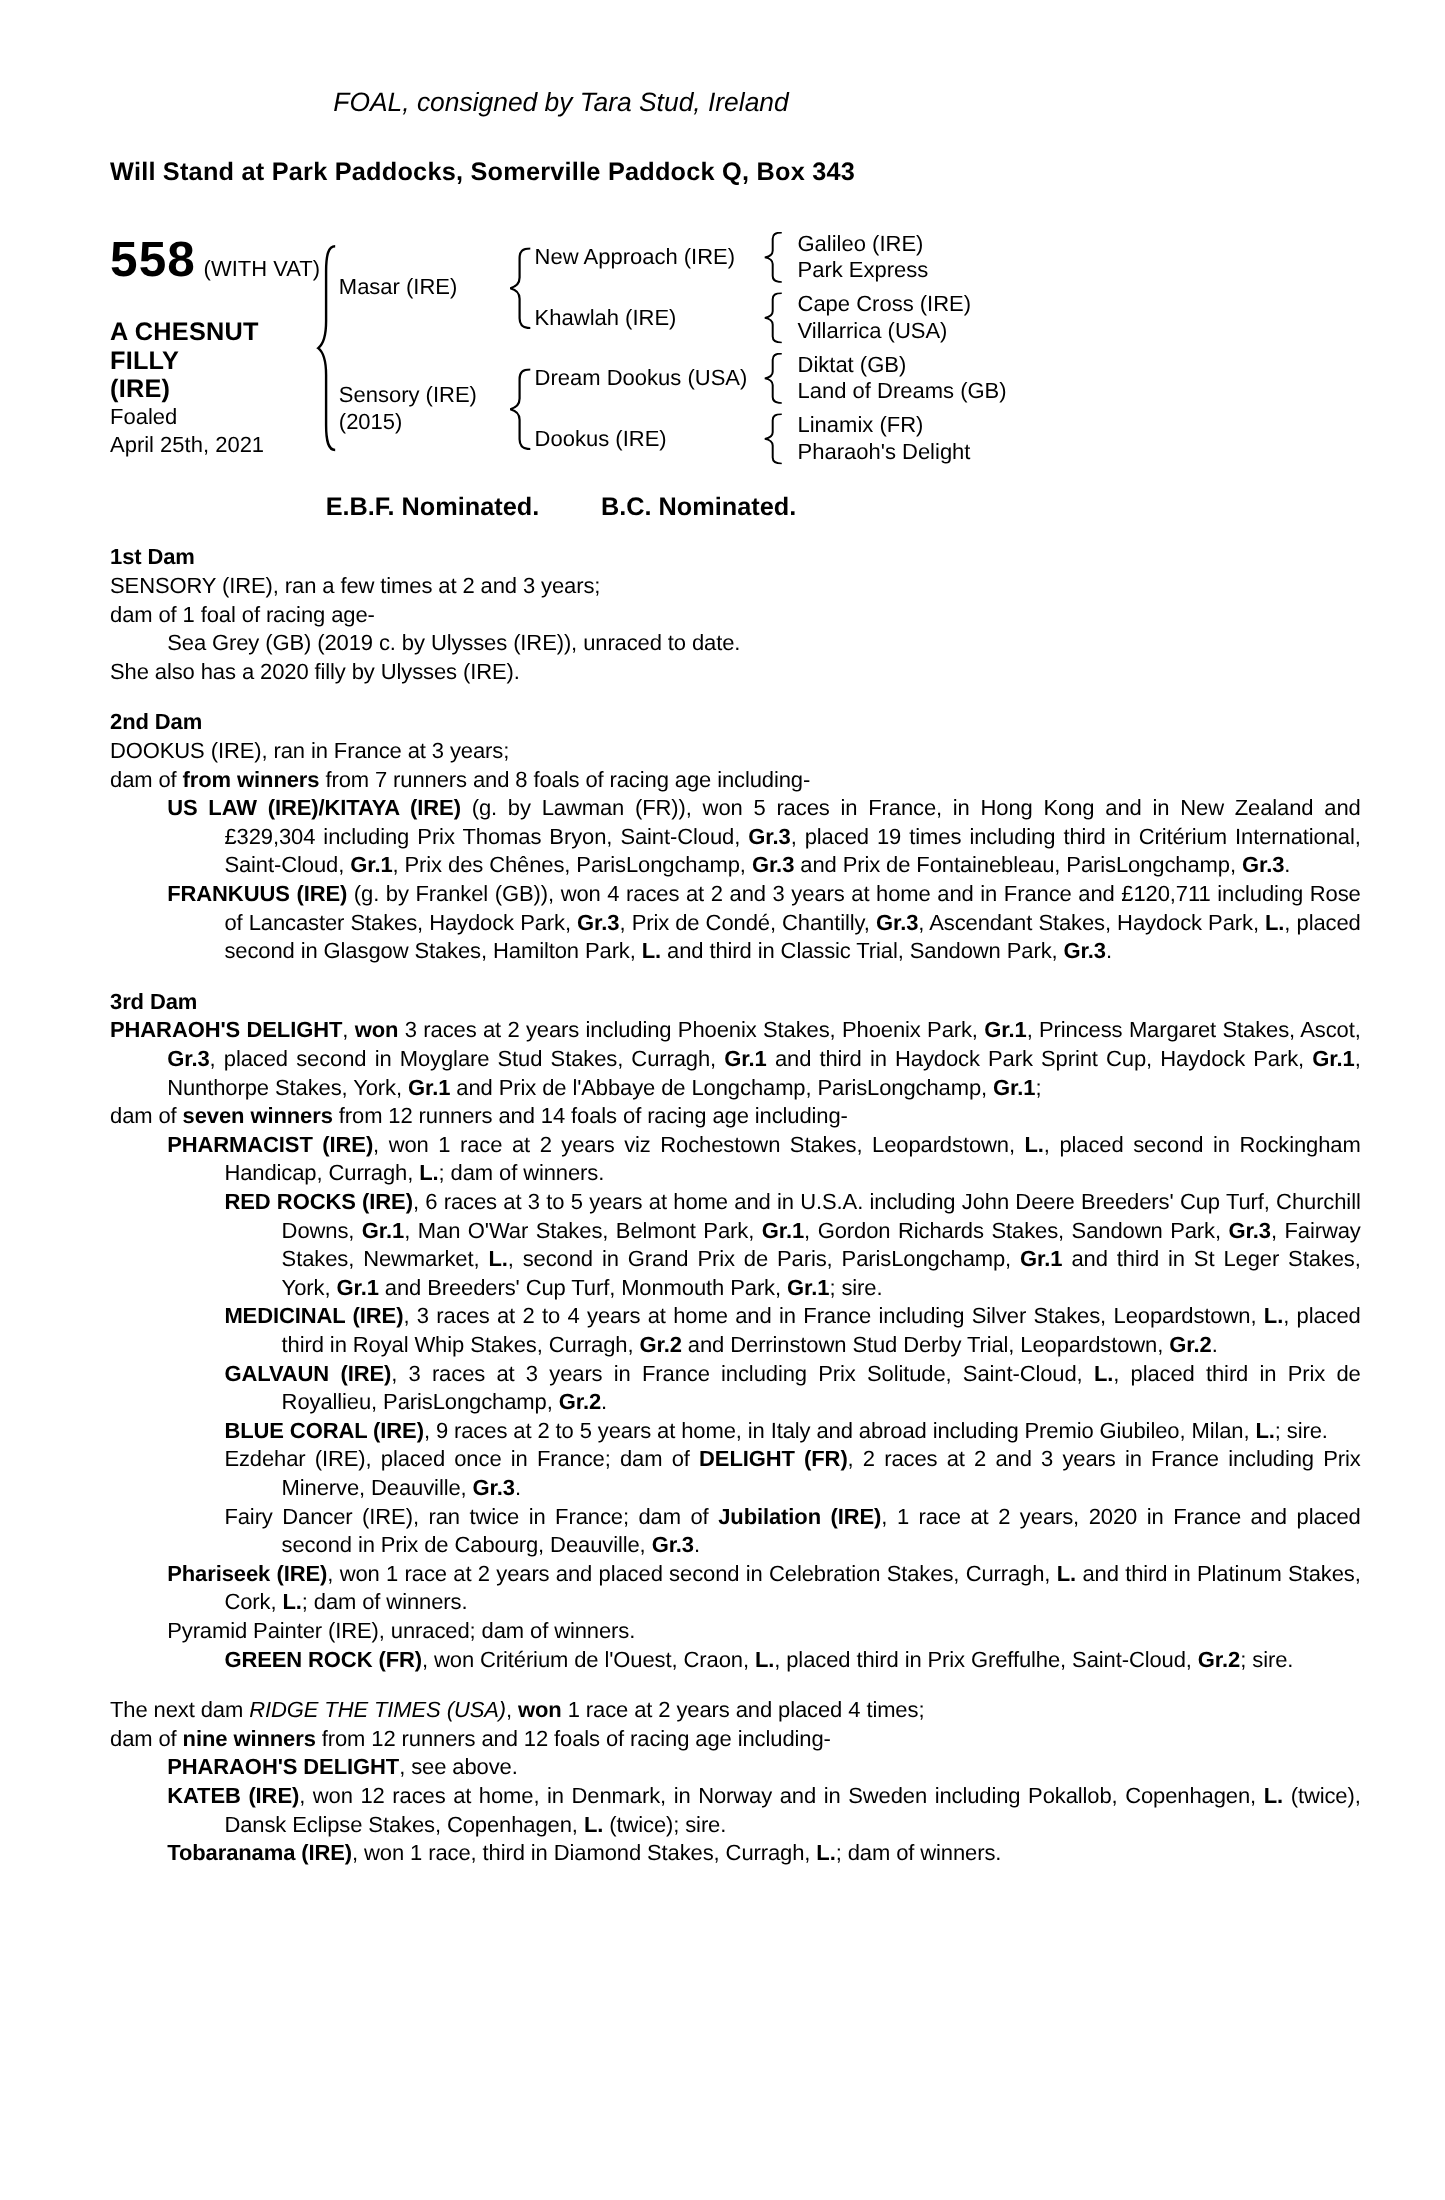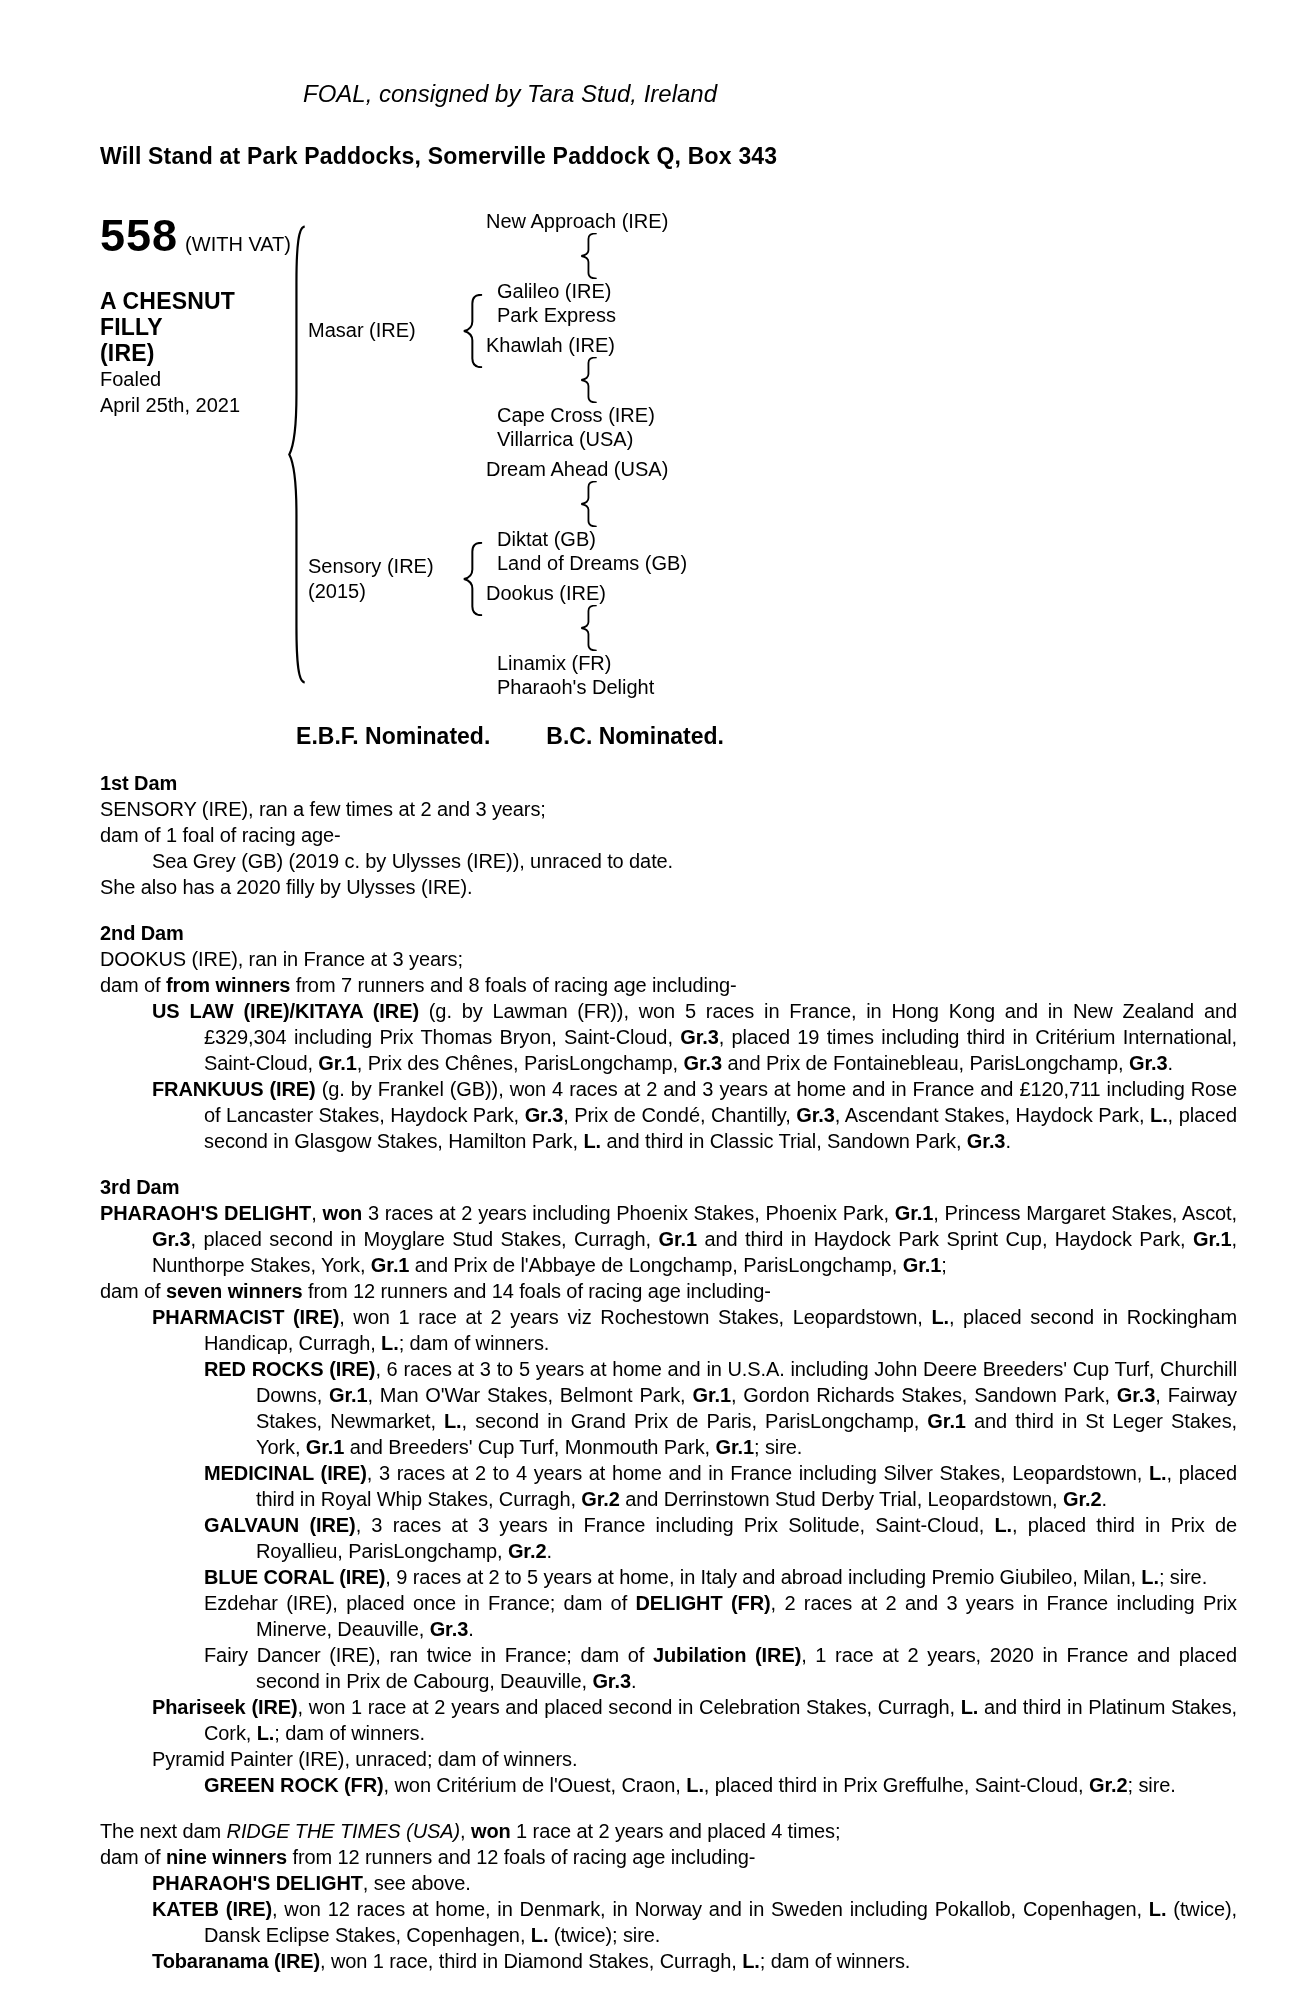--- a/index.html
+++ b/index.html
@@ -23,21 +23,21 @@
   .brace{flex:none;display:block;}
   .b1{width:22px;align-self:stretch;margin:12px 0;}
   .b2{width:26px;height:74px;align-self:center;}
   .b3{width:22px;height:46px;align-self:center;}
 
   .gen1-stack{display:flex;flex-direction:column;gap:7px;}
   .gen1-unit{display:flex;}
   .gen1-name{width:152px;flex:none;display:flex;flex-direction:column;justify-content:center;
              font-size:20px;line-height:25px;}
   .gen2-stack{display:flex;flex-direction:column;gap:7px;}
-  .gen2-unit{display:flex;flex-direction:column;}
+  .gen2-unit{display:flex;}
   .gen2-name{width:206px;flex:none;display:flex;align-items:center;font-size:20px;}
   .gen3-stack{display:flex;flex-direction:column;justify-content:center;font-size:20px;line-height:24px;margin-left:11px;}
 
   .noms{display:flex;justify-content:center;gap:56px;font-weight:bold;font-size:23px;margin-top:24px;text-align:right;}
 
   
   .sections{width:1137px;font-size:20px;line-height:26px;letter-spacing:-0.1px;}
   .sec{margin-top:20px;}
   .sec-h{font-weight:bold;}
   .para{text-align:justify;}
@@ -111,21 +111,21 @@
       <div class="gen1-unit">
         <div class="gen1-name">
           <div>Sensory (IRE)</div>
           <div>(2015)</div>
         </div>
         <svg class="brace b2" viewBox="0 0 20 100" preserveAspectRatio="none">
             <path d="M17 1 C11.5 1 9.5 5 9.5 13 L9.5 37 C9.5 44.5 7.5 48 3 50 C7.5 52 9.5 55.5 9.5 63 L9.5 87 C9.5 95 11.5 99 17 99" fill="none" stroke="#000" stroke-width="2" vector-effect="non-scaling-stroke"></path>
           </svg>
         <div class="gen2-stack">
           <div class="gen2-unit">
-            <div class="gen2-name">Dream Ahead (USA)</div>
+            <div class="gen2-name">Dream Dookus (USA)</div>
             <svg class="brace b3" viewBox="0 0 20 100" preserveAspectRatio="none">
                 <path d="M17 1 C11.5 1 9.5 5 9.5 13 L9.5 37 C9.5 44.5 7.5 48 3 50 C7.5 52 9.5 55.5 9.5 63 L9.5 87 C9.5 95 11.5 99 17 99" fill="none" stroke="#000" stroke-width="1.8" vector-effect="non-scaling-stroke"></path>
               </svg>
             <div class="gen3-stack">
               <div>Diktat (GB)</div>
               <div>Land of Dreams (GB)</div>
             </div>
           </div>
           <div class="gen2-unit">
             <div class="gen2-name">Dookus (IRE)</div>

